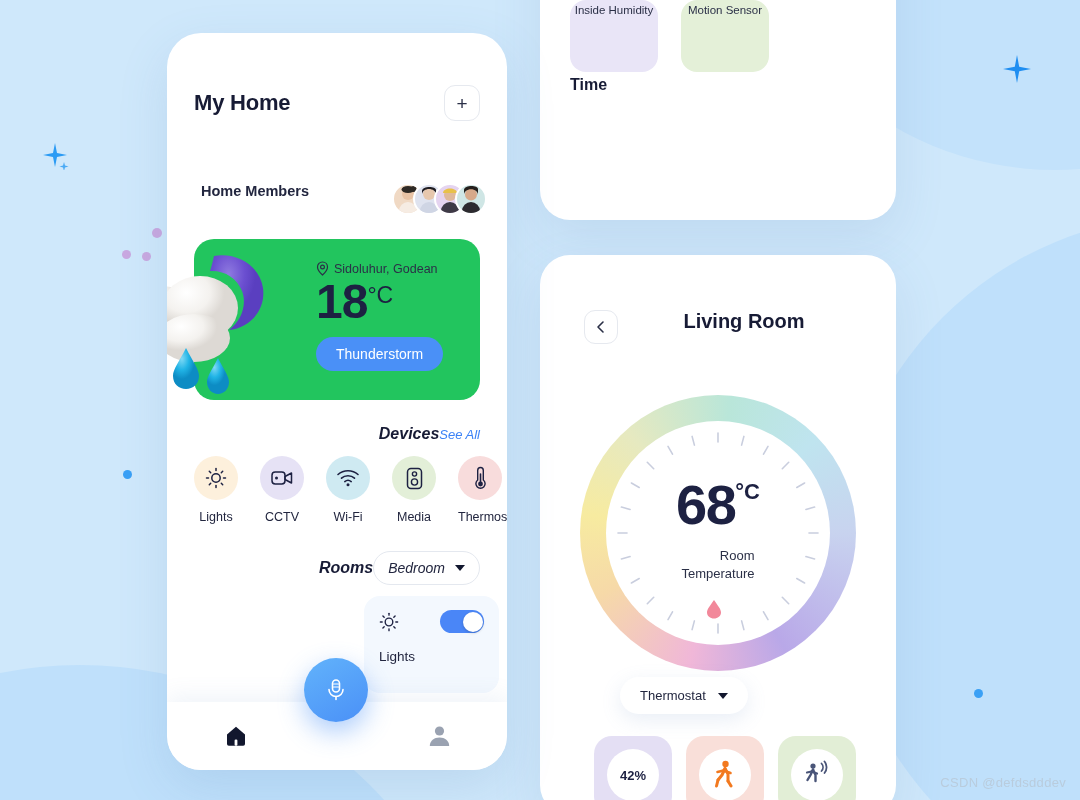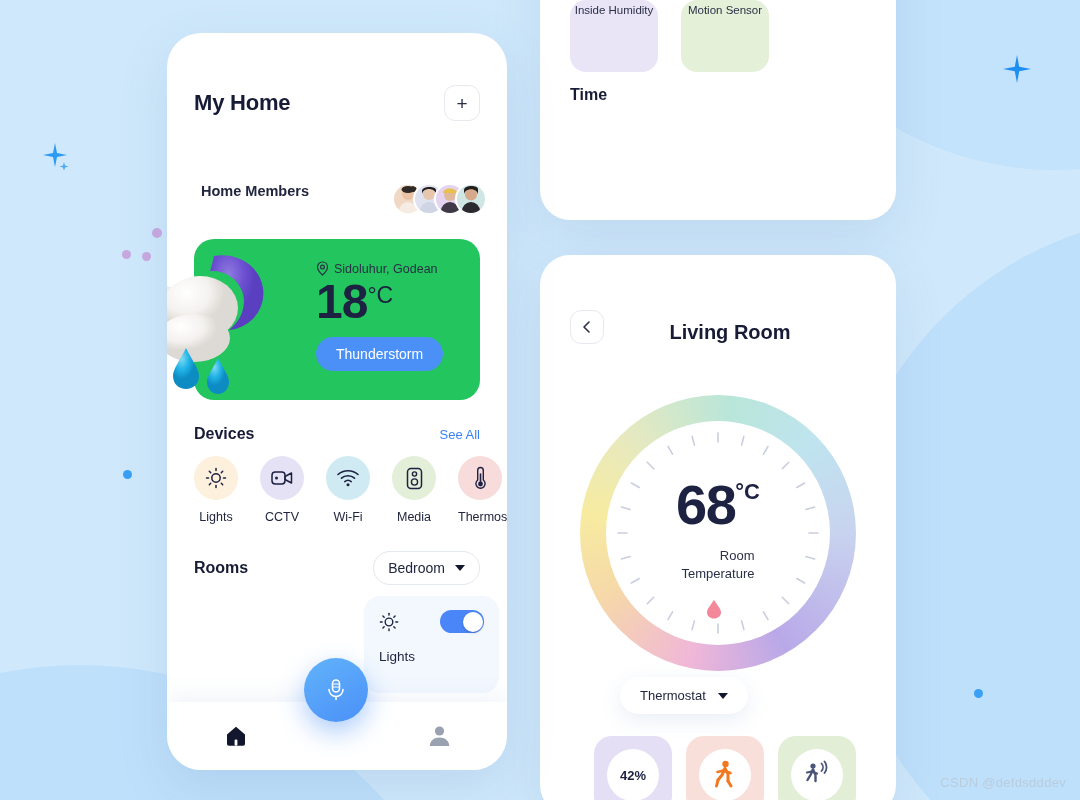--- a/index.html
+++ b/index.html
@@ -90,21 +90,21 @@
     background: #4a90f7; color: #fff;
     font-size: 14px; padding: 9px 20px; border-radius: 20px;
   }
 
   
   .wx-art { position: absolute; left: -85px; top: 215px; width: 230px; height: 165px; }
 
   
   .sec-row {
     position: absolute; left: 27px; width: 286px;
-    display: flex; align-items: center; justify-content: space-between;
+    display: flex; align-items: center; justify-content: flex-end; font-style: italic;
   }
   .sec-title { font-size: 16px; font-weight: 600; color: #171b35; }
   .see-all { font-size: 13px; color: #3b82f6; font-weight: 500; }
 
   .devices-row {
     position: absolute; left: 27px; top: 423px;
     display: flex; gap: 22px;
   }
   .device { width: 44px; text-align: center; }
   .dev-circle {
@@ -165,33 +165,33 @@
     position: absolute; left: 30px; top: 180px;
     display: flex; gap: 23px;
   }
   .chip {
     width: 88px; height: 72px; border-radius: 16px;
     display: flex; flex-direction: column; align-items: center; justify-content: flex-start;
     padding-top: 3px; text-align: center;
     font-size: 11.5px; color: #2b3047; line-height: 1.32;
   }
 
-  .time-title { position: absolute; left: 30px; top: 266px; font-size: 16px; font-weight: 600; color: #171b35; }
+  .time-title { position: absolute; left: 30px; top: 256px; font-size: 16px; font-weight: 600; color: #171b35; }
   .time-card {
     position: absolute; left: 30px; top: 294px;
     width: 298px; height: 72px;
     background: #f4f8fe; border-radius: 16px;
     display: flex; align-items: center; justify-content: space-between;
     padding: 0 20px;
   }
   .tc-sub { font-size: 12.5px; color: #6f7691; }
   .tc-main { font-size: 17px; font-weight: 600; color: #1d2142; margin-top: 4px; }
 
   
-  .lr-header { position: absolute; left: 30px; top: 55px; width: 296px; display: flex; align-items: flex-end; }
+  .lr-header { position: absolute; left: 44px; top: 55px; width: 296px; display: flex; align-items: flex-start; }
   .back-btn {
     width: 34px; height: 34px; border-radius: 11px;
     border: 1px solid #e6e9ef; background: #fff;
     display: flex; align-items: center; justify-content: center;
   }
   .lr-title { flex: 1; text-align: center; font-size: 20px; font-weight: 600; color: #171b35; margin-right: 10px; }
 
   .dial-wrap { position: absolute; left: 40px; top: 140px; width: 276px; height: 276px; }
   .dial-ring {
     position: absolute; inset: 0; border-radius: 50%;

